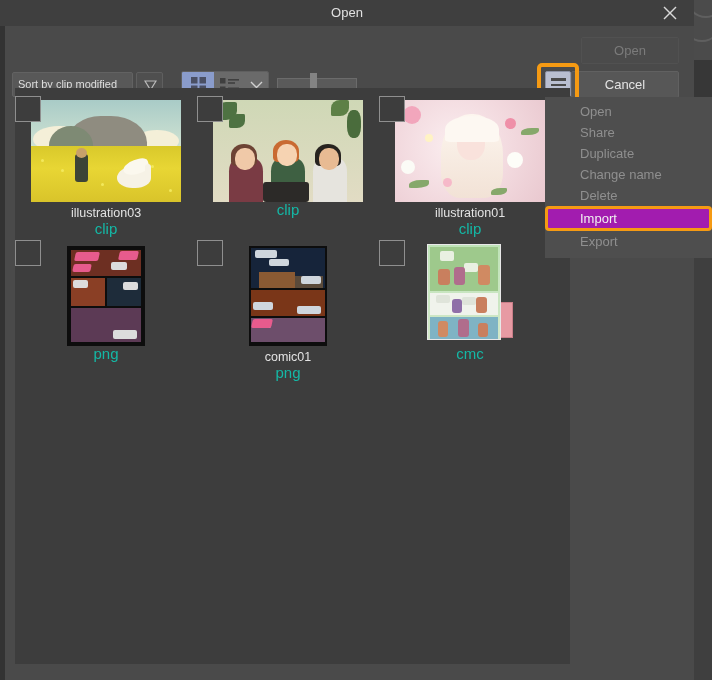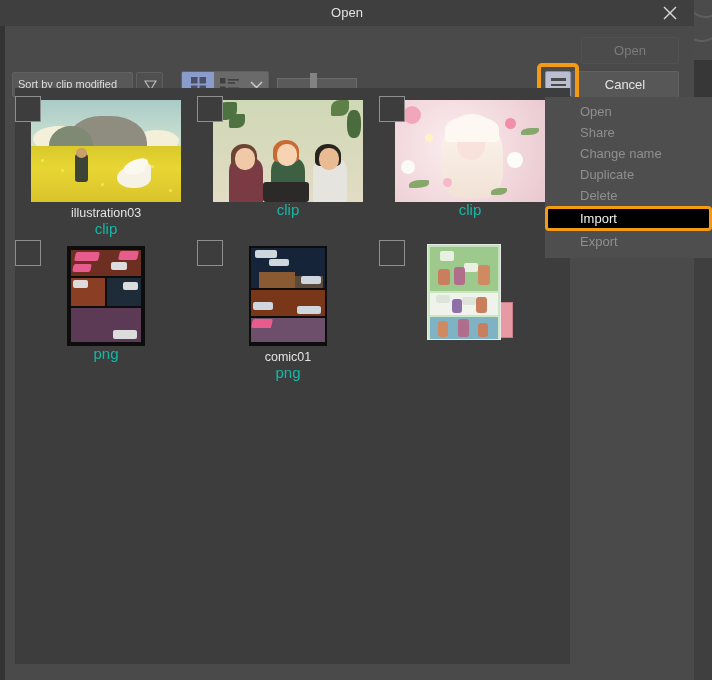--- a/index.html
+++ b/index.html
@@ -245,21 +245,21 @@
     height: 21px;
     line-height: 21px;
     padding-left: 35px;
     font-size: 13px;
     color: #8f8f8f;
     cursor: default;
     position: relative;
   }
   .ctx-item.enabled { color: #f0f0f0; cursor: pointer; }
   .ctx-item.highlighted {
-    background: #000000;
+    background: #a21caf;
     border: 3px solid #f59a13;
     border-radius: 4px;
     height: 25px;
     line-height: 19px;
     margin: 0 0px;
     padding-left: 32px;
   }
 
   
   .filelist {
@@ -539,20 +539,21 @@
                 <div class="flw" style="width:14px;height:14px;top:60px;left:6px;background:#fbfbf6"></div>
                 <div class="flw" style="width:16px;height:16px;top:52px;left:112px;background:#fdfdf8"></div>
                 <div class="flw" style="width:11px;height:11px;top:18px;left:110px;background:#ef8fa8"></div>
                 <div class="flw" style="width:9px;height:9px;top:78px;left:48px;background:#f6b9c9"></div>
                 <div class="flw" style="width:8px;height:8px;top:34px;left:30px;background:#fff3c4"></div>
                 <div class="leaf" style="width:20px;height:8px;top:80px;left:14px"></div>
                 <div class="leaf" style="width:18px;height:7px;top:28px;left:126px"></div>
                 <div class="leaf" style="width:16px;height:7px;top:88px;left:96px"></div>
               </div>
             </div>
+            <div class="file-name">illustration01</div>
             <div class="file-ext">clip</div>
           </div>
         </div>
 
         <div class="file-row">
 
           <div class="file-cell">
             <div class="file-check"></div>
             <div class="thumb-wrap">
               <div class="th th-comic02">
@@ -612,30 +613,31 @@
                   <div class="ph" style="top:52px;left:34px;width:14px;height:8px;background:#dfe4da;border-radius:2px"></div>
                   <div class="ph" style="top:54px;left:24px;width:10px;height:14px;background:#8f6fa8;border-radius:3px"></div>
                   <div class="ph" style="top:52px;left:48px;width:11px;height:16px;background:#c97f5e;border-radius:3px"></div>
                   <div class="ph" style="top:72px;left:2px;width:68px;height:22px;background:#7fb3c4"></div>
                   <div class="ph" style="top:76px;left:10px;width:10px;height:16px;background:#d08a62;border-radius:3px"></div>
                   <div class="ph" style="top:74px;left:30px;width:11px;height:18px;background:#b06d8c;border-radius:3px"></div>
                   <div class="ph" style="top:78px;left:50px;width:10px;height:14px;background:#c97f5e;border-radius:3px"></div>
                 </div>
               </div>
             </div>
+            <div class="file-ext">cmc</div>
           </div>
         </div>
 
       </div>
     </div>
 
     <div class="ctx-menu">
       <div class="ctx-item">Open</div>
       <div class="ctx-item">Share</div>
+      <div class="ctx-item">Duplicate</div>
       <div class="ctx-item">Change name</div>
-      <div class="ctx-item">Duplicate</div>
       <div class="ctx-item">Delete</div>
       <div class="ctx-item enabled highlighted">Import</div>
       <div class="ctx-item">Export</div>
     </div>
 
   </div>
 </div>
 
 </body></html>

